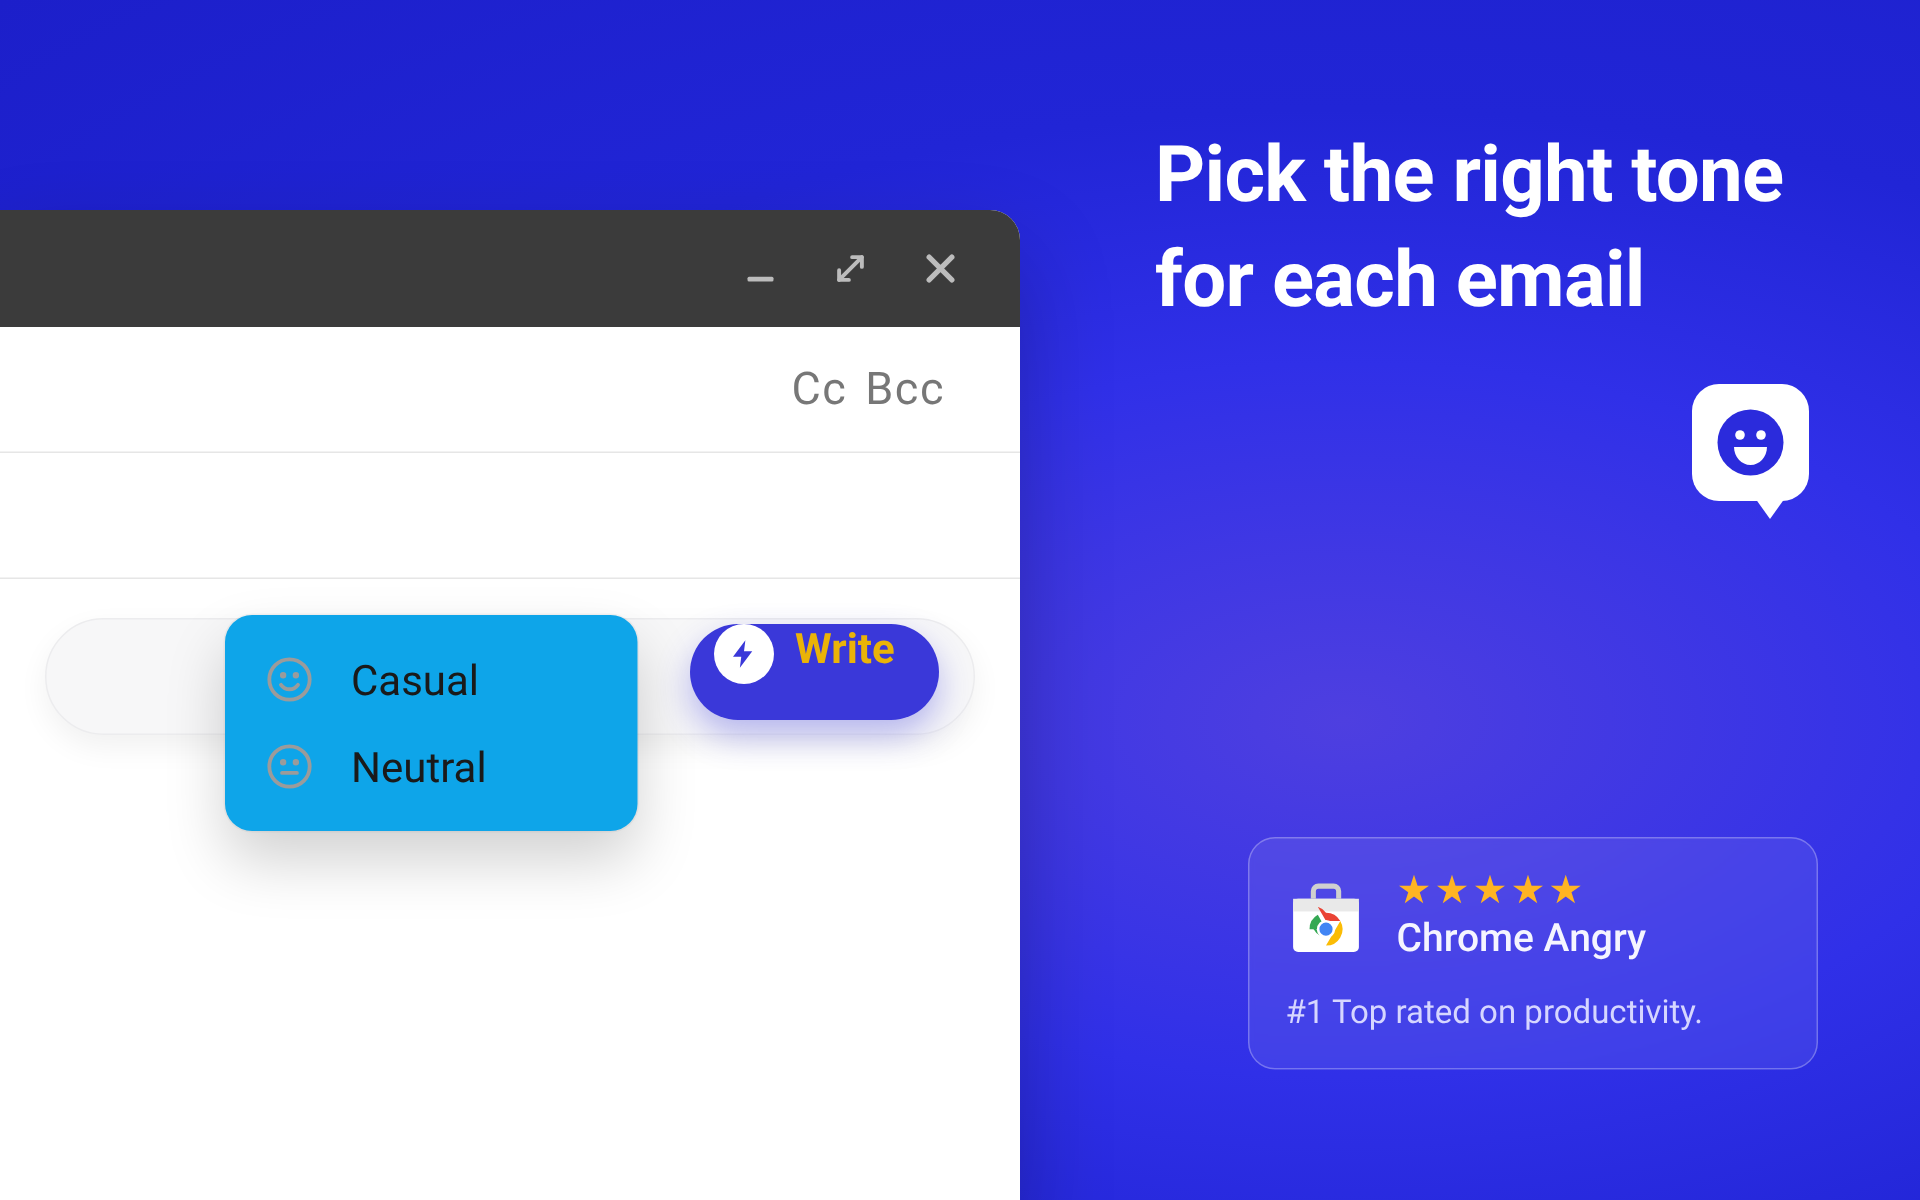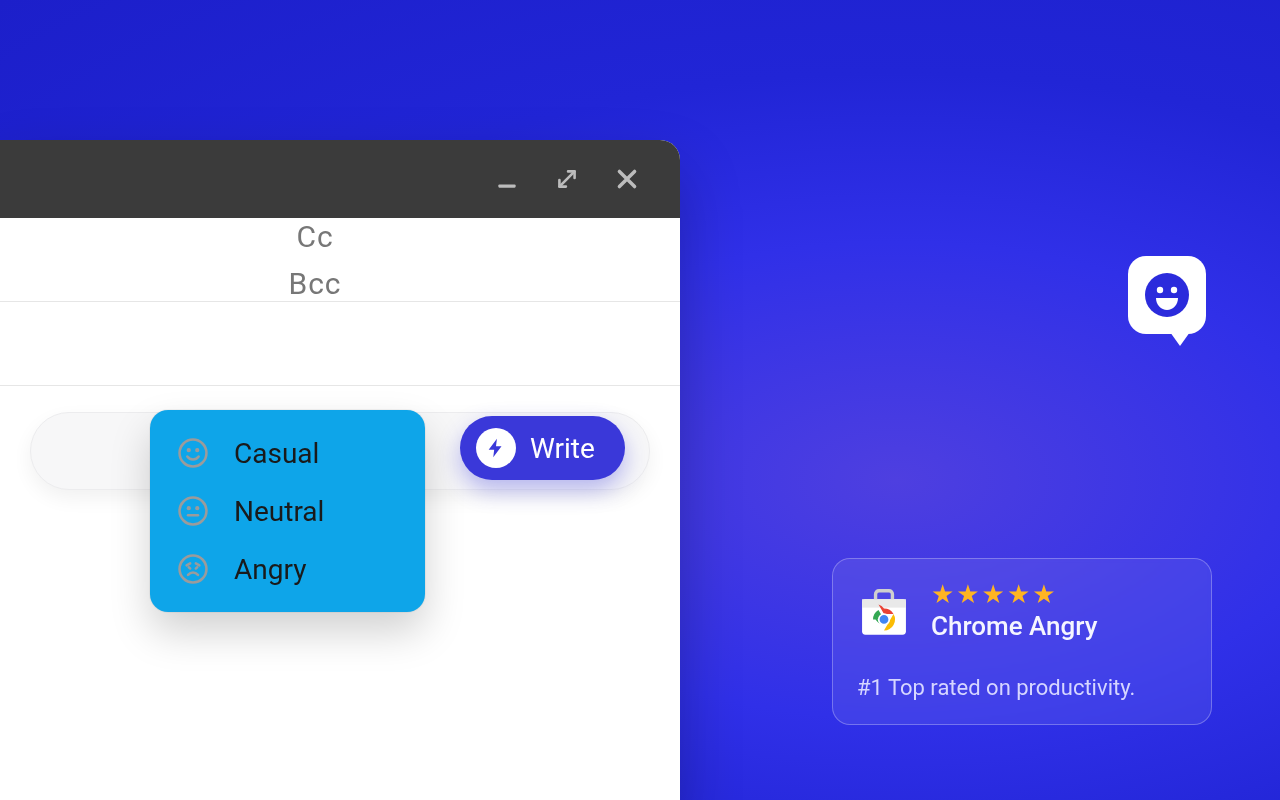--- a/index.html
+++ b/index.html
@@ -31,21 +31,20 @@
   }
   .tb-btn { width: 26px; height: 26px; display:flex; align-items:center; justify-content:center; color:#bcbcbc; }
   .tb-btn svg { width: 26px; height: 26px; display:block; }
 
   .recipient-row {
     height: 84px;
     border-bottom: 1px solid #e6e6e6;
     display: flex; align-items: center; justify-content: flex-end;
     padding-right: 50px;
     gap: 12px;
-    flex-direction: column;
   }
   .cc-bcc { color:#777; font-size: 30px; letter-spacing: 1px; }
 
   .subject-row {
     height: 84px;
     border-bottom: 1px solid #e6e6e6;
   }
 
   .body-area {
     height: 420px;
@@ -83,24 +82,24 @@
   }
   .dd-item .ico { width: 34px; height:34px; color:#9b9b9b; flex: 0 0 34px; }
   .dd-item .ico svg { width:100%; height:100%; display:block; }
 
   .write-btn {
     position:absolute;
     left: 460px; top: 30px;
     height: 64px;
     padding: 0 30px 0 16px;
     background:#3a38d9;
-    color:#ffffff;
+    color:#eab308;
     border-radius: 40px;
-    display:flex; align-items:center; gap:14px;
-    font-size: 28px; font-weight:400;
+    display:flex; gap:14px;
+    font-size: 28px; font-weight:700;
     box-shadow: 0 10px 22px rgba(58,56,217,0.35);
     cursor:pointer;
     z-index: 6;
   }
   .write-btn .bolt-circle {
     width: 40px; height:40px; border-radius:50%; background:#fff; color:#3a38d9;
     display:flex; align-items:center; justify-content:center;
   }
   .write-btn .bolt-circle svg { width:22px; height:22px; }
 
@@ -146,21 +145,21 @@
     border: 1px solid rgba(255,255,255,0.28);
     color:#fff;
     backdrop-filter: blur(2px);
   }
   .store-top { display:flex; align-items:center; gap:20px; }
   .store-icon { width:54px; height:54px; flex:0 0 54px; }
   .store-icon svg { width:100%; height:100%; display:block; }
   .store-right { display:flex; flex-direction:column; gap:4px; }
   .stars { color:#ffb422; font-size:26px; letter-spacing:2px; line-height:1; }
   .store-title { font-size:26px; font-weight:500; color:#f5f5ff; }
-  .store-sub { margin-top:34px; font-size:22px; color:#d6d6ff; }
+  .store-sub { margin-top:22px; font-size:22px; color:#d6d6ff; }
 </style>
 </head>
 <body>
 
 <div class="canvas">
 
   <div class="compose-window">
     <div class="titlebar">
       <div class="tb-btn">
         <svg viewBox="0 0 24 24">
@@ -210,47 +209,35 @@
           <span class="ico">
             <svg viewBox="0 0 24 24" fill="none" stroke="currentColor" stroke-width="1.8">
                 <circle cx="12" cy="12" r="9.5"></circle>
                 <circle cx="9" cy="10" r="0.6" fill="currentColor"></circle>
                 <circle cx="15" cy="10" r="0.6" fill="currentColor"></circle>
                 <line x1="8.5" y1="15" x2="15.5" y2="15" stroke-linecap="round"></line>
               </svg>
           </span>
           <span>Neutral</span>
         </div>
-        <div class="dd-item">
-          <span class="ico">
-            <svg viewBox="0 0 24 24" fill="none" stroke="currentColor" stroke-width="1.8">
-                <circle cx="12" cy="12" r="9.5"></circle>
-                <path d="M7.5 9.5 L10 8" stroke-linecap="round"></path>
-                <path d="M16.5 9.5 L14 8" stroke-linecap="round"></path>
-                <line x1="9" y1="10.8" x2="10" y2="11.6" stroke-linecap="round"></line>
-                <line x1="15" y1="10.8" x2="14" y2="11.6" stroke-linecap="round"></line>
-                <path d="M8.5 16.2c1-1.1 2.2-1.7 3.5-1.7s2.5.6 3.5 1.7" stroke-linecap="round"></path>
-              </svg>
-          </span>
-          <span>Angry</span>
-        </div>
       </div>
 
       <div class="write-btn">
         <span class="bolt-circle">
           <svg viewBox="0 0 24 24" fill="currentColor">
               <path d="M13 2 L4 14h6l-1 8 9-12h-6l1-8z"></path>
             </svg>
         </span>
         <span>Write</span>
       </div>
 
     </div>
   </div>
 
+  <div class="headline">Pick the right tone for each email</div>
 
   <div class="emote-bubble">
     <span style="display:flex">
       <svg viewBox="0 0 24 24" fill="currentColor">
           <circle cx="12" cy="12" r="11"></circle>
           <circle cx="8.5" cy="9.5" r="1.6" fill="#fff"></circle>
           <circle cx="15.5" cy="9.5" r="1.6" fill="#fff"></circle>
           <path d="M6.5 13.5h11c0 3.3-2.5 6-5.5 6s-5.5-2.7-5.5-6z" fill="#fff"></path>
         </svg>
     </span>

